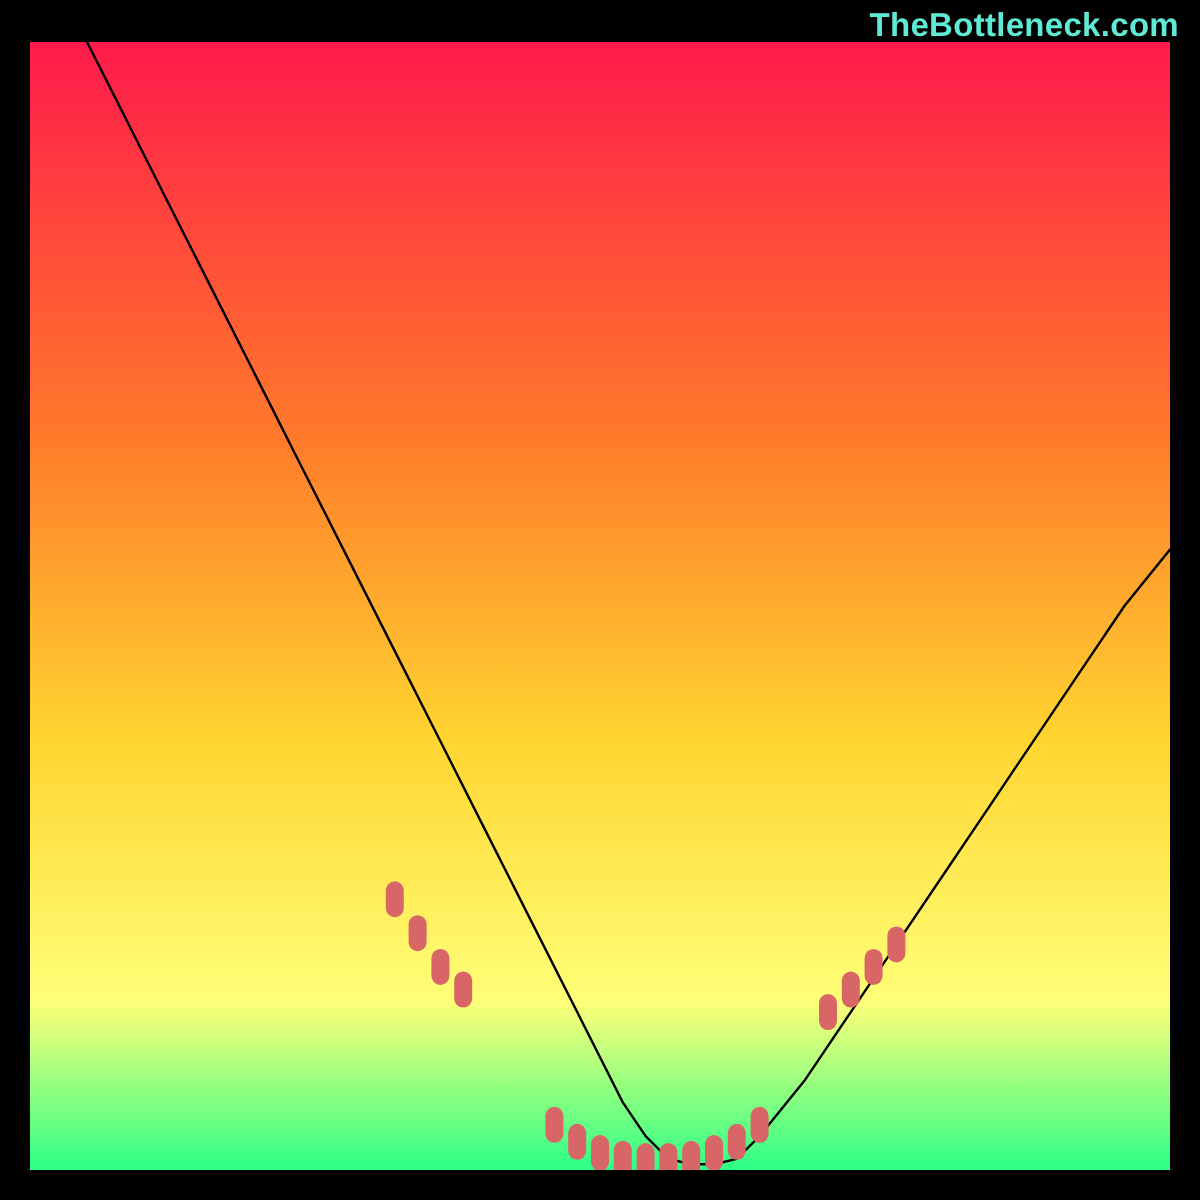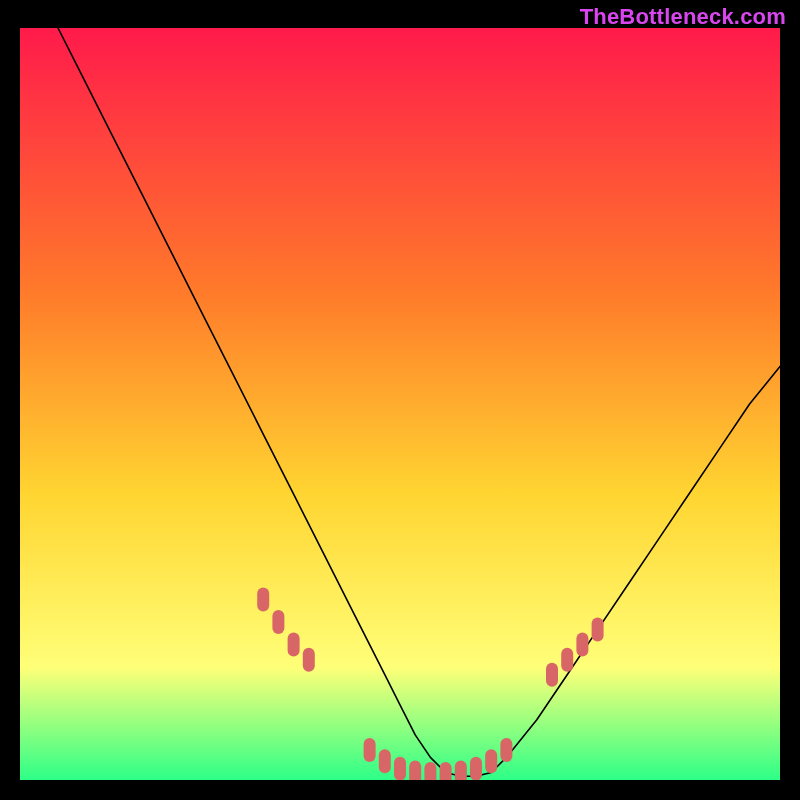--- a/index.html
+++ b/index.html
@@ -14,21 +14,21 @@
   .frame {
     position: relative;
     width: 800px;
     height: 800px;
     background: #000;
   }
   .watermark {
     position: absolute;
     top: 4px;
     right: 14px;
-    color: #d946ef;
+    color: #5eead4;
     font-size: 22px;
     font-weight: bold;
     letter-spacing: 0.2px;
     user-select: none;
   }
   .plot-wrap {
     position: absolute;
     left: 20px;
     top: 28px;
     width: 760px;

